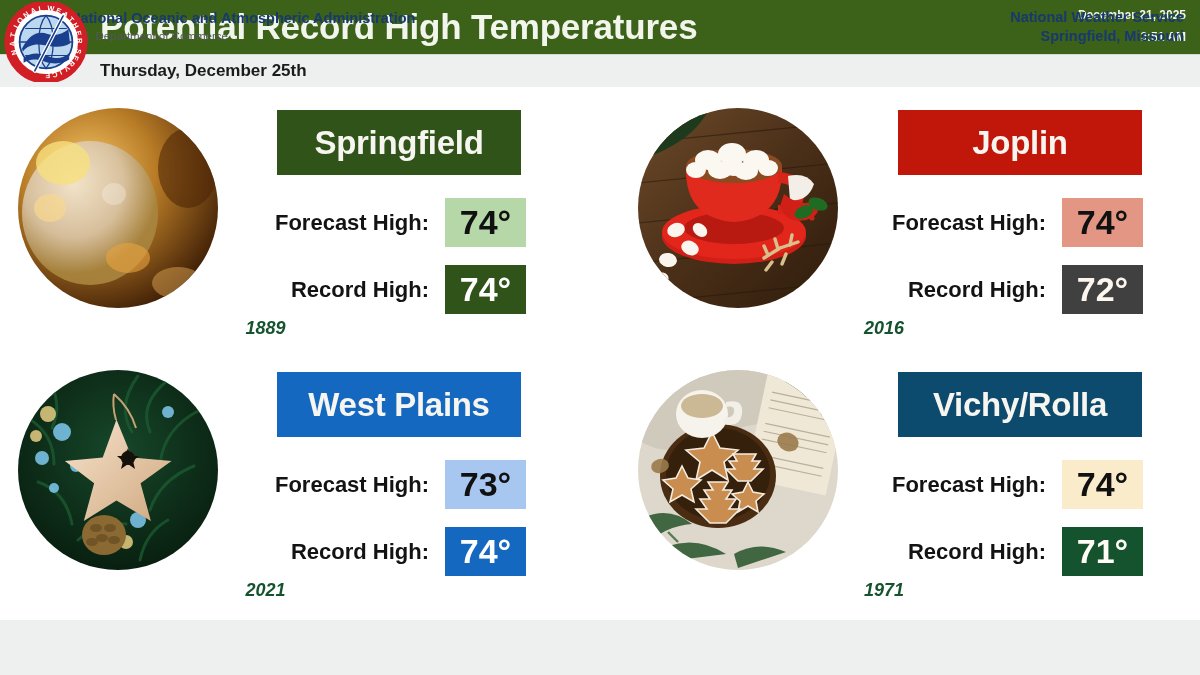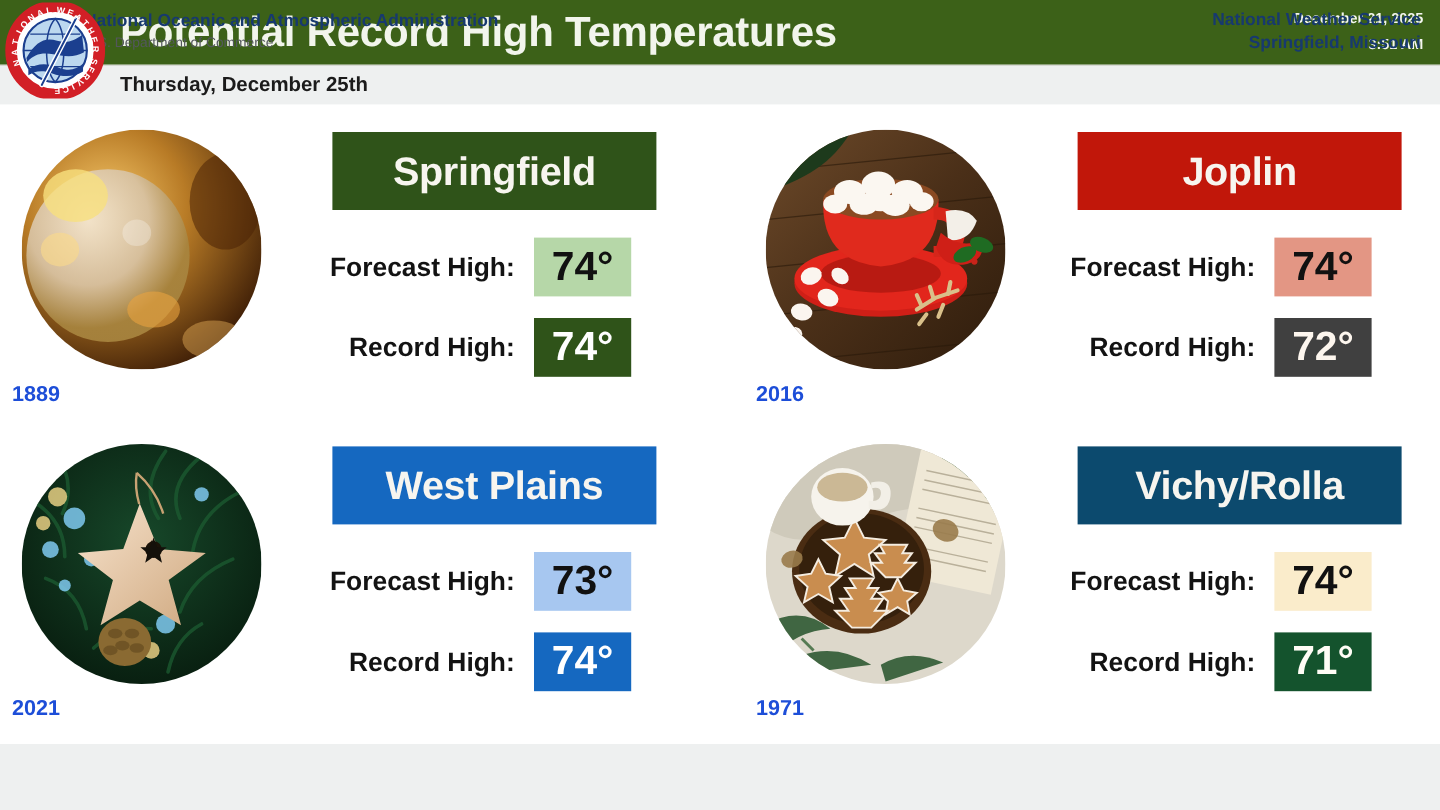--- a/index.html
+++ b/index.html
@@ -53,21 +53,21 @@
 
   .photo {
     position:absolute; left:8px; top:8px;
     width:200px; height:200px; border-radius:50%;
     overflow:hidden;
   }
   .photo svg { display:block; width:200px; height:200px; }
 
   .city-bar {
     position:absolute; left:267px; top:10px;
-    width:270px; height:65px;
+    width:244px; height:65px;
     display:flex; align-items:center; justify-content:center;
   }
   .city-bar span {
     font-size:33px; font-weight:bold; color:#f7f5ef;
     white-space:nowrap; letter-spacing:-0.3px;
   }
 
   .row {
     position:absolute; left:0; width:516px; height:49px;
     display:flex; align-items:center; justify-content:flex-end;
@@ -79,22 +79,22 @@
     font-size:22px; font-weight:bold; color:#131313;
     white-space:nowrap; margin-right:16px;
   }
   .temp-box {
     width:81px; height:49px;
     display:flex; align-items:center; justify-content:center;
     font-size:34px; font-weight:bold; white-space:nowrap;
   }
   .year {
     position:absolute; top:218px; width:516px;
-    text-align:left; padding-right:5px;
-    font-size:18px; font-weight:bold; color:#1d4ed8;
+    text-align:center; padding-right:5px;
+    font-size:18px; font-weight:bold; font-style:italic; color:#14532d;
     white-space:nowrap;
   }
 
   
   .panel-tr .row, .panel-br .row,
   .panel-tr .year, .panel-br .year { width:513px; }
   .panel-tr .city-bar, .panel-br .city-bar { left:268px; }
 
   
   .footer-band {

